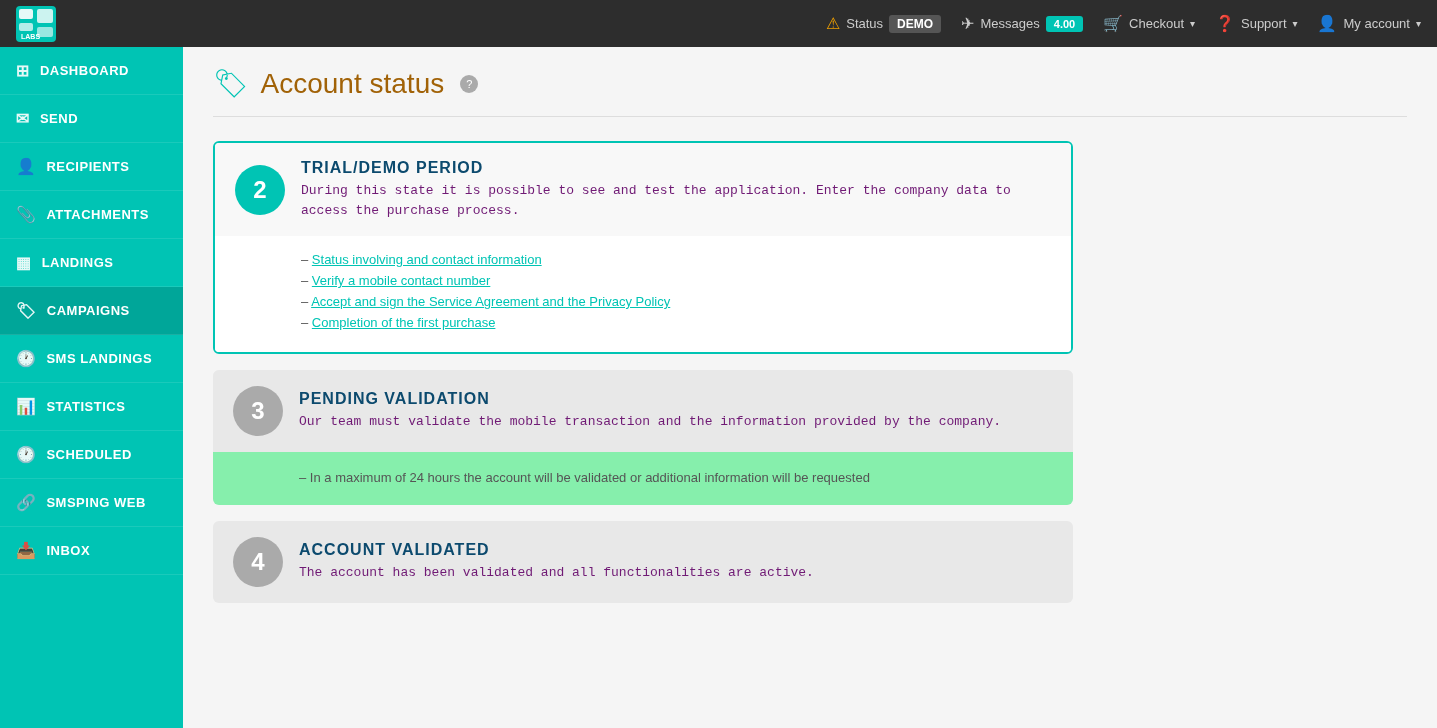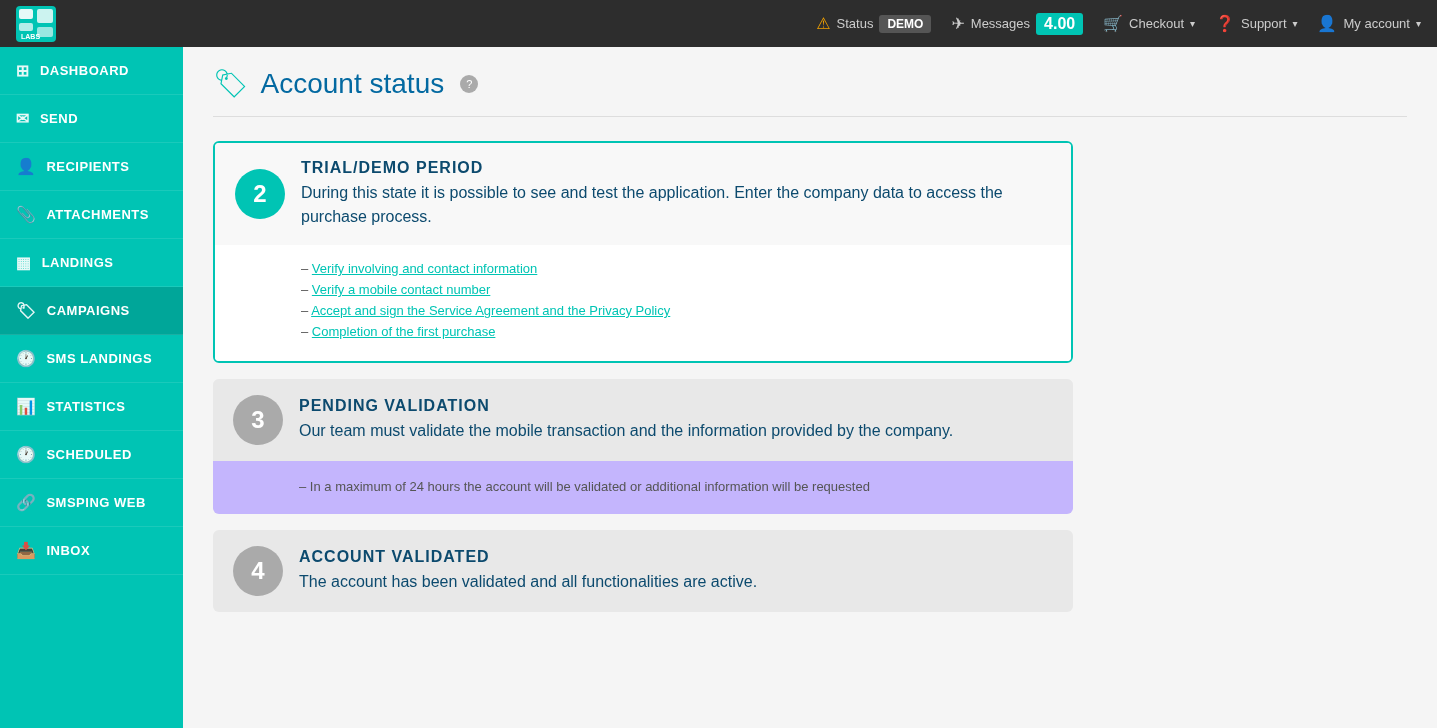--- a/index.html
+++ b/index.html
@@ -52,21 +52,21 @@
       border-radius: 3px;
       font-size: 12px;
       font-weight: bold;
       text-align: right;
     }
     .messages-badge {
       background: #00c4b4;
       color: white;
       padding: 2px 8px;
       border-radius: 3px;
-      font-size: 16px;
+      font-size: 11px;
       font-weight: bold;
     }
     .chevron::after { content: ' ▾'; font-size: 10px; }
 
     
     .main-layout {
       display: flex;
       flex: 1;
       overflow: hidden;
     }
@@ -114,21 +114,21 @@
       padding-bottom: 16px;
       border-bottom: 1px solid #ddd;
       margin-bottom: 24px;
     }
     .page-header-icon {
       color: #00c4b4;
       font-size: 28px;
     }
     .page-header-title {
       font-size: 28px;
-      color: #0369a1;
+      color: #a16207;
       font-weight: normal;
       text-align: center;
     }
     .help-icon {
       width: 18px;
       height: 18px;
       border-radius: 50%;
       background: #aaa;
       color: white;
       font-size: 11px;
@@ -185,24 +185,25 @@
 
     .step-title-block { flex: 1; }
     .step-title {
       font-size: 16px;
       font-weight: bold;
       color: #0c4a6e;
       letter-spacing: 1px;
       text-transform: uppercase;
     }
     .step-desc {
-      font-size: 16px;
-      color: #0c4a6e;
+      font-size: 13px;
+      color: #701a75;
       margin-top: 4px;
       line-height: 1.5;
+      font-family: Liberation Mono, monospace;
     }
 
     .step-body {
       padding: 16px 20px 16px 86px;
       background: white;
     }
     .active-step .step-body {
       background: white;
     }
 
@@ -326,21 +327,21 @@
       <div class="step-card active-step">
         <div class="step-header">
           <div class="step-number teal">2</div>
           <div class="step-title-block">
             <div class="step-title">TRIAL/DEMO PERIOD</div>
             <div class="step-desc">During this state it is possible to see and test the application. Enter the company data to access the purchase process.</div>
           </div>
         </div>
         <div class="step-body">
           <div class="step-link-item">
-            – <a>Verify involving and contact information</a>
+            – <a>Status involving and contact information</a>
           </div>
           <div class="step-link-item">
             – <a>Verify a mobile contact number</a>
           </div>
           <div class="step-link-item">
             – <a>Accept and sign the Service Agreement and the Privacy Policy</a>
           </div>
           <div class="step-link-item">
             – <a>Completion of the first purchase</a>
           </div>
@@ -348,21 +349,21 @@
       </div>
 
       <div class="step-card">
         <div class="step-header">
           <div class="step-number gray">3</div>
           <div class="step-title-block">
             <div class="step-title">PENDING VALIDATION</div>
             <div class="step-desc">Our team must validate the mobile transaction and the information provided by the company.</div>
           </div>
         </div>
-        <div class="step-body" style="background:#c4b5fd;">
+        <div class="step-body" style="background:#86efac;">
           <div class="step-body-text">– In a maximum of 24 hours the account will be validated or additional information will be requested</div>
         </div>
       </div>
 
       <div class="step-card">
         <div class="step-header" style="background:#e8e8e8;">
           <div class="step-number gray">4</div>
           <div class="step-title-block">
             <div class="step-title">ACCOUNT VALIDATED</div>
             <div class="step-desc">The account has been validated and all functionalities are active.</div>

